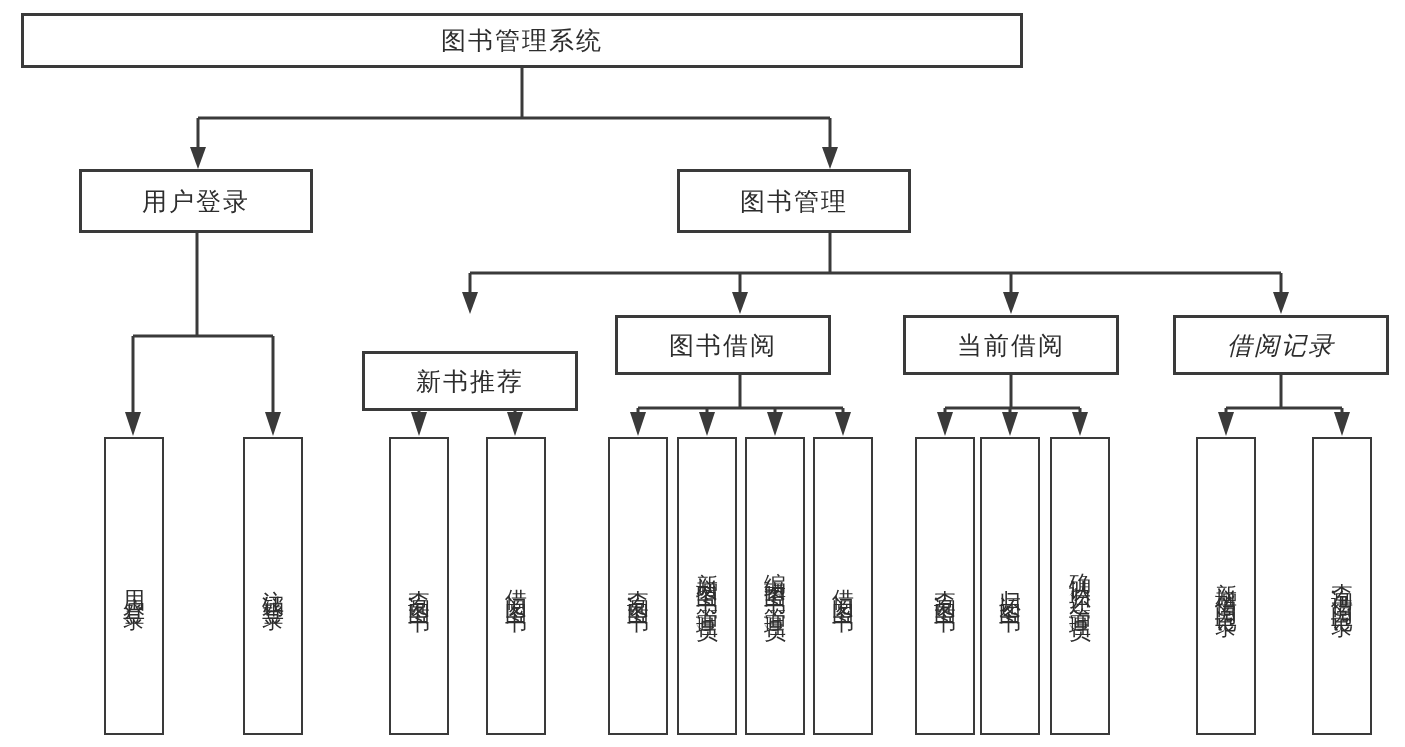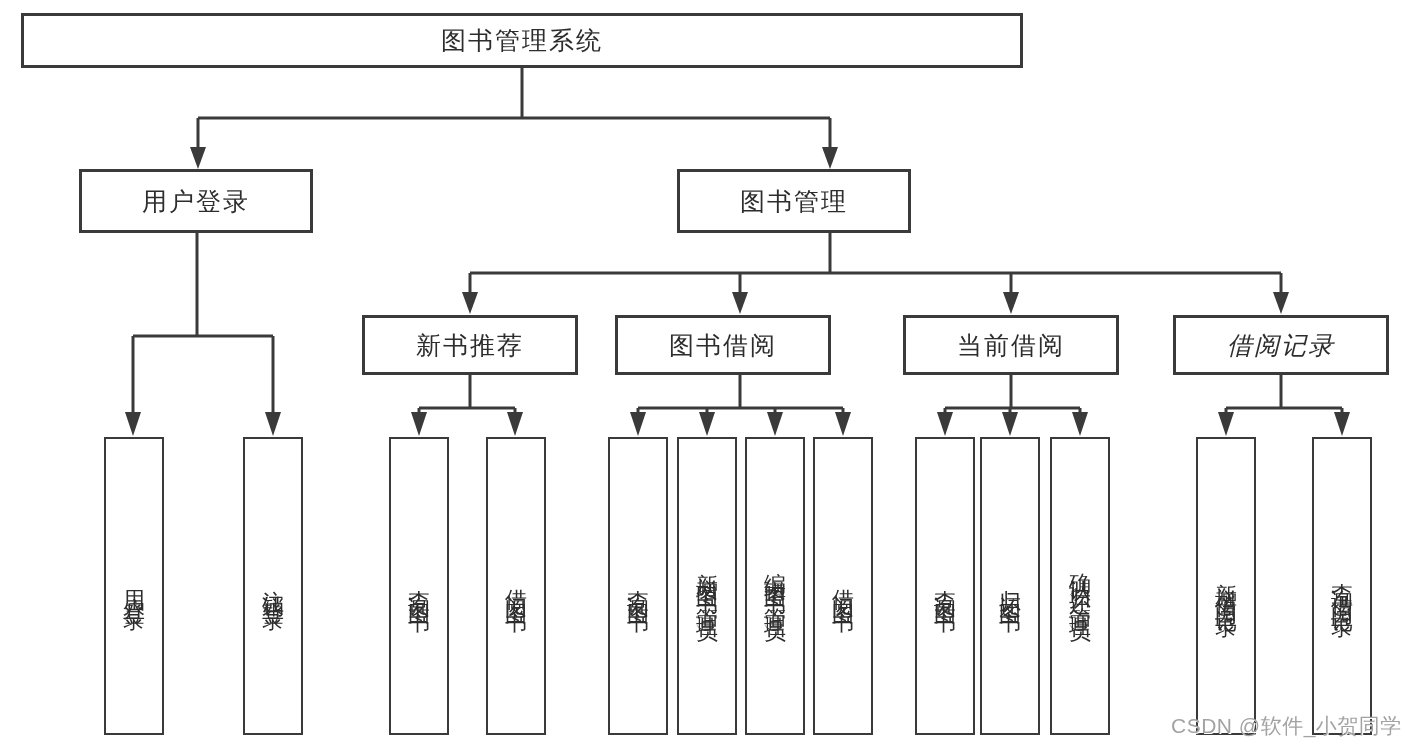--- a/index.html
+++ b/index.html
@@ -129,21 +129,21 @@
     <span class="hlabel">图书管理系统</span>
   </div>
 
   <div class="box lvl2" style="left:79px;">
     <span class="hlabel">用户登录</span>
   </div>
   <div class="box lvl2" style="left:677px;">
     <span class="hlabel">图书管理</span>
   </div>
 
-  <div class="box lvl3" style="left:362px;">
+  <div class="box lvl3" style="left:362px;margin-top:36px;">
     <span class="hlabel">新书推荐</span>
   </div>
   <div class="box lvl3" style="left:615px;">
     <span class="hlabel">图书借阅</span>
   </div>
   <div class="box lvl3" style="left:903px;">
     <span class="hlabel">当前借阅</span>
   </div>
   <div class="box lvl3" style="left:1173px;font-style:italic;">
     <span class="hlabel">借阅记录</span>
@@ -186,15 +186,14 @@
     <span class="vlabel">确认归还（管理员）</span>
   </div>
 
   <div class="box leaf" style="left:1196px;">
     <span class="vlabel">新增借阅记录</span>
   </div>
   <div class="box leaf" style="left:1312px;">
     <span class="vlabel">查询借阅记录</span>
   </div>
 
-  <div class="watermark">CSDN @软件_小贺同学</div>
 
 </div>
 
 </body></html>

